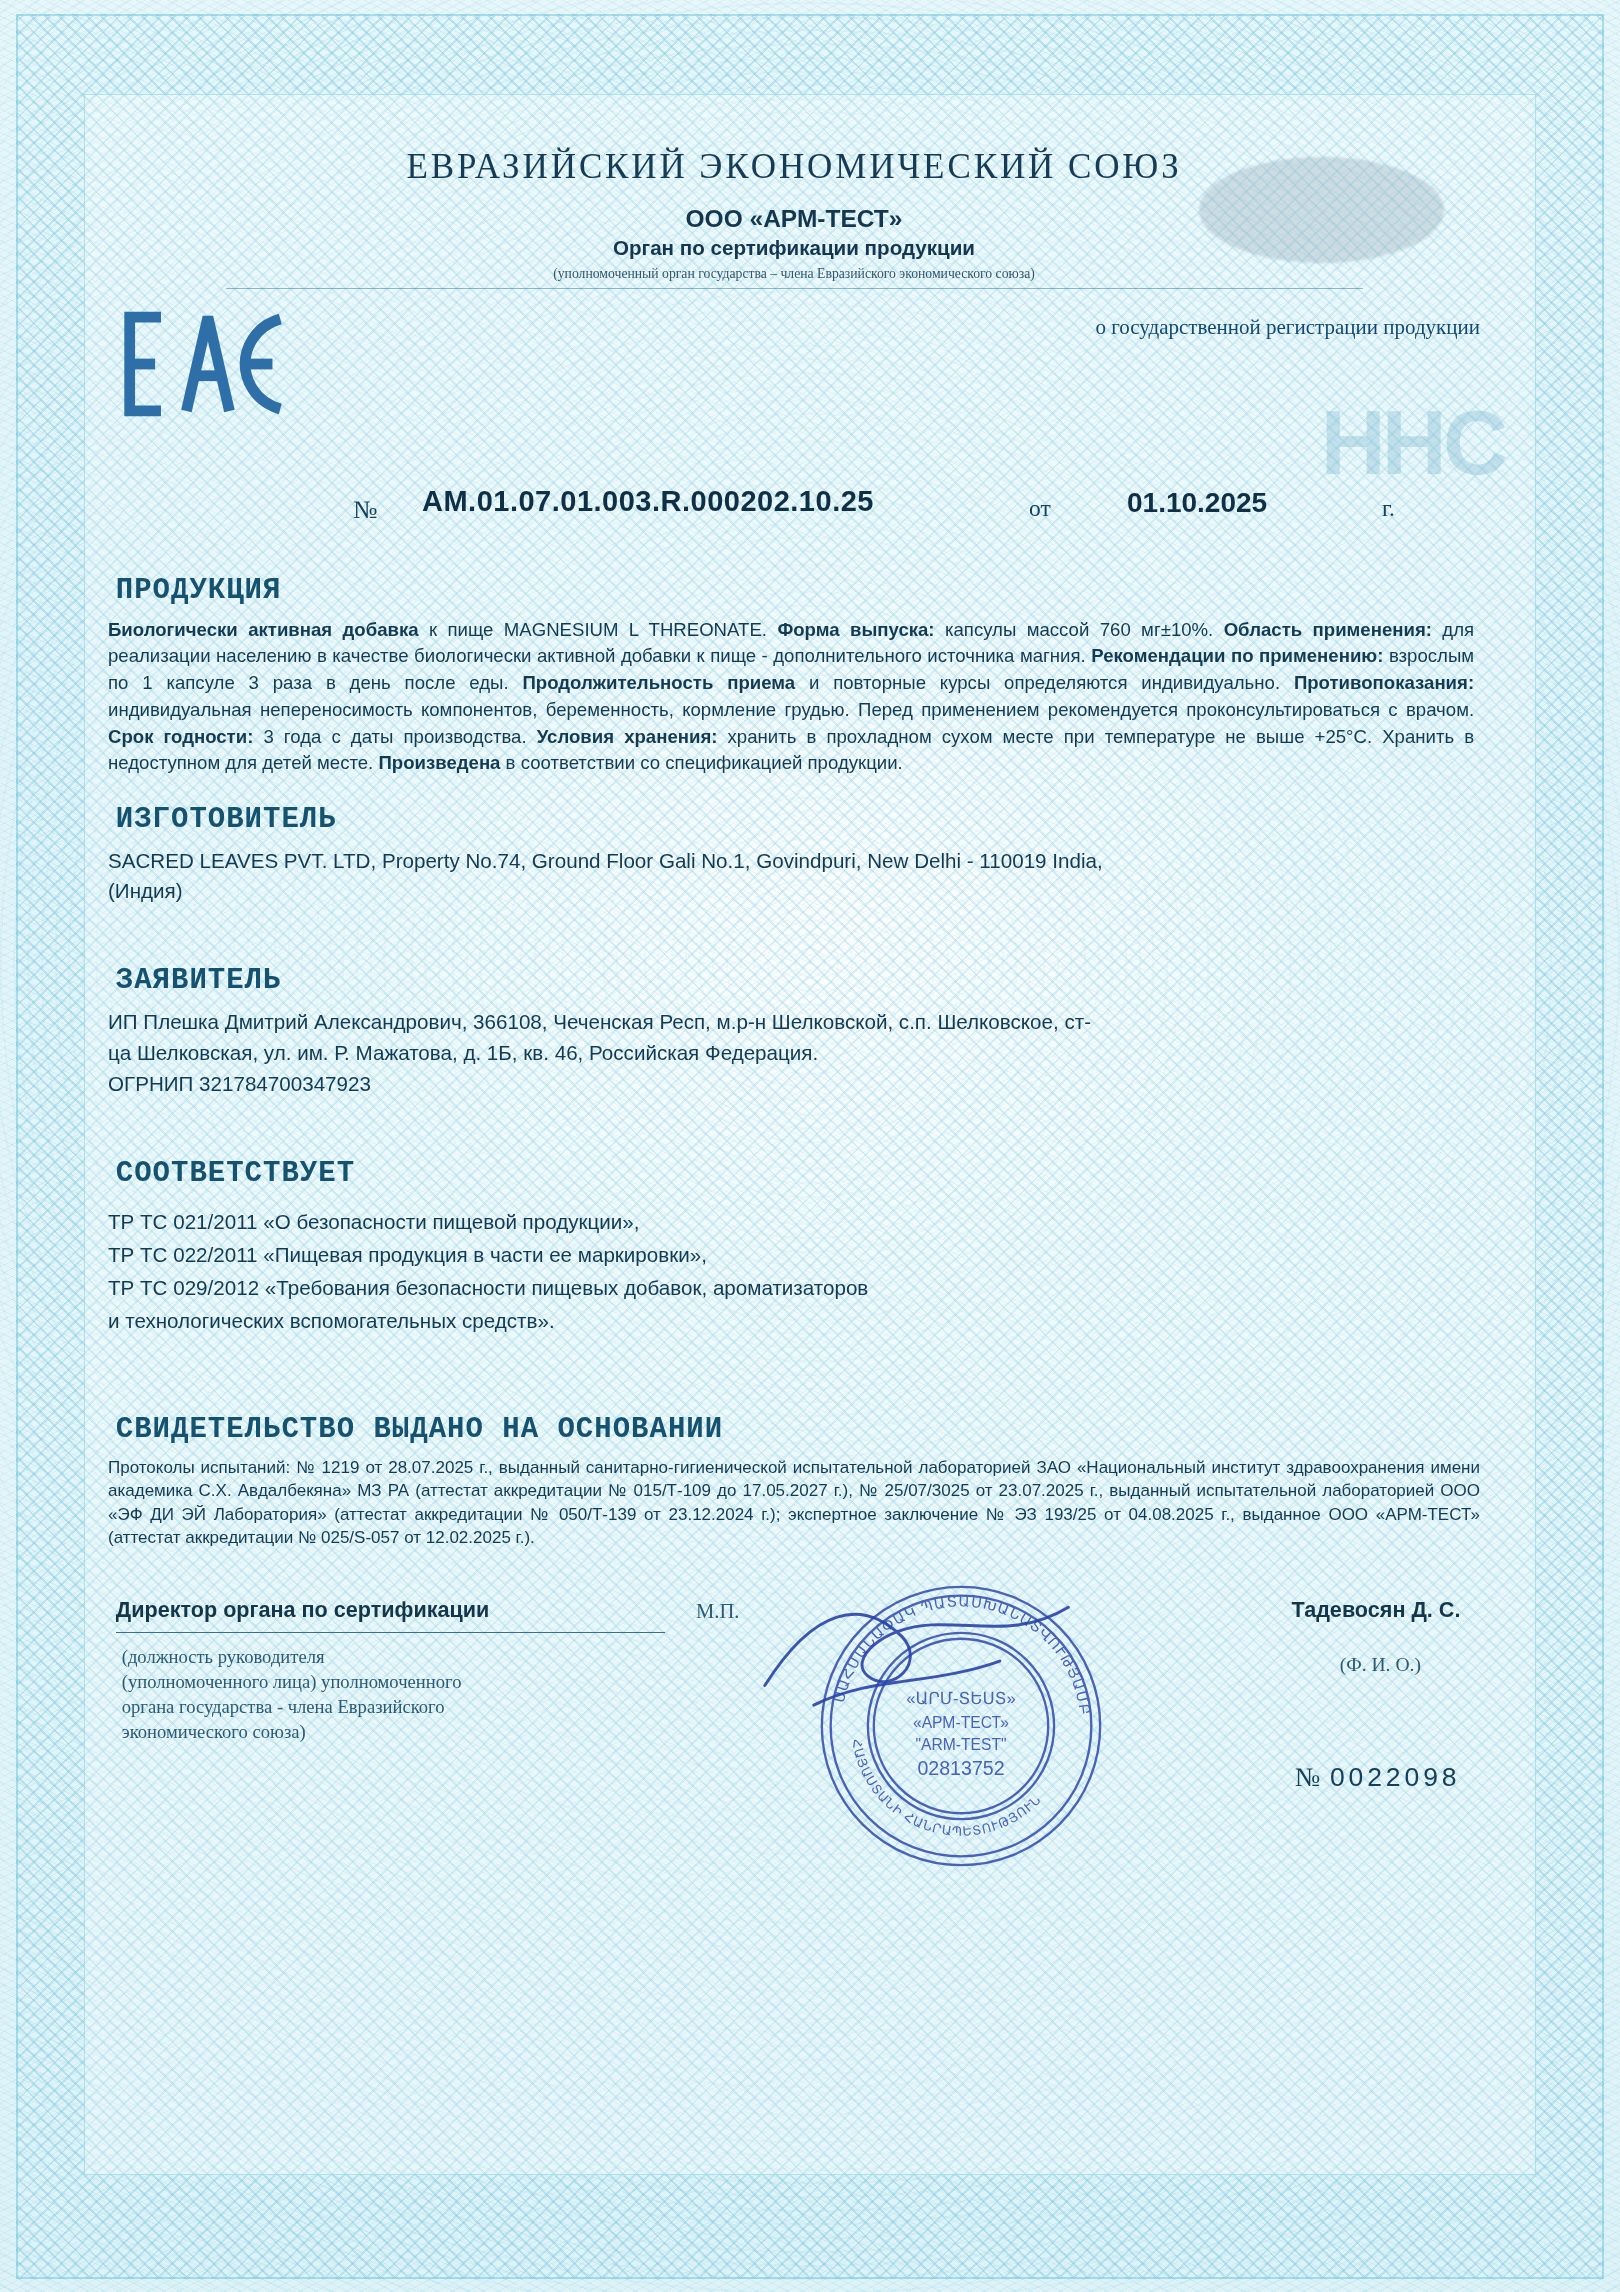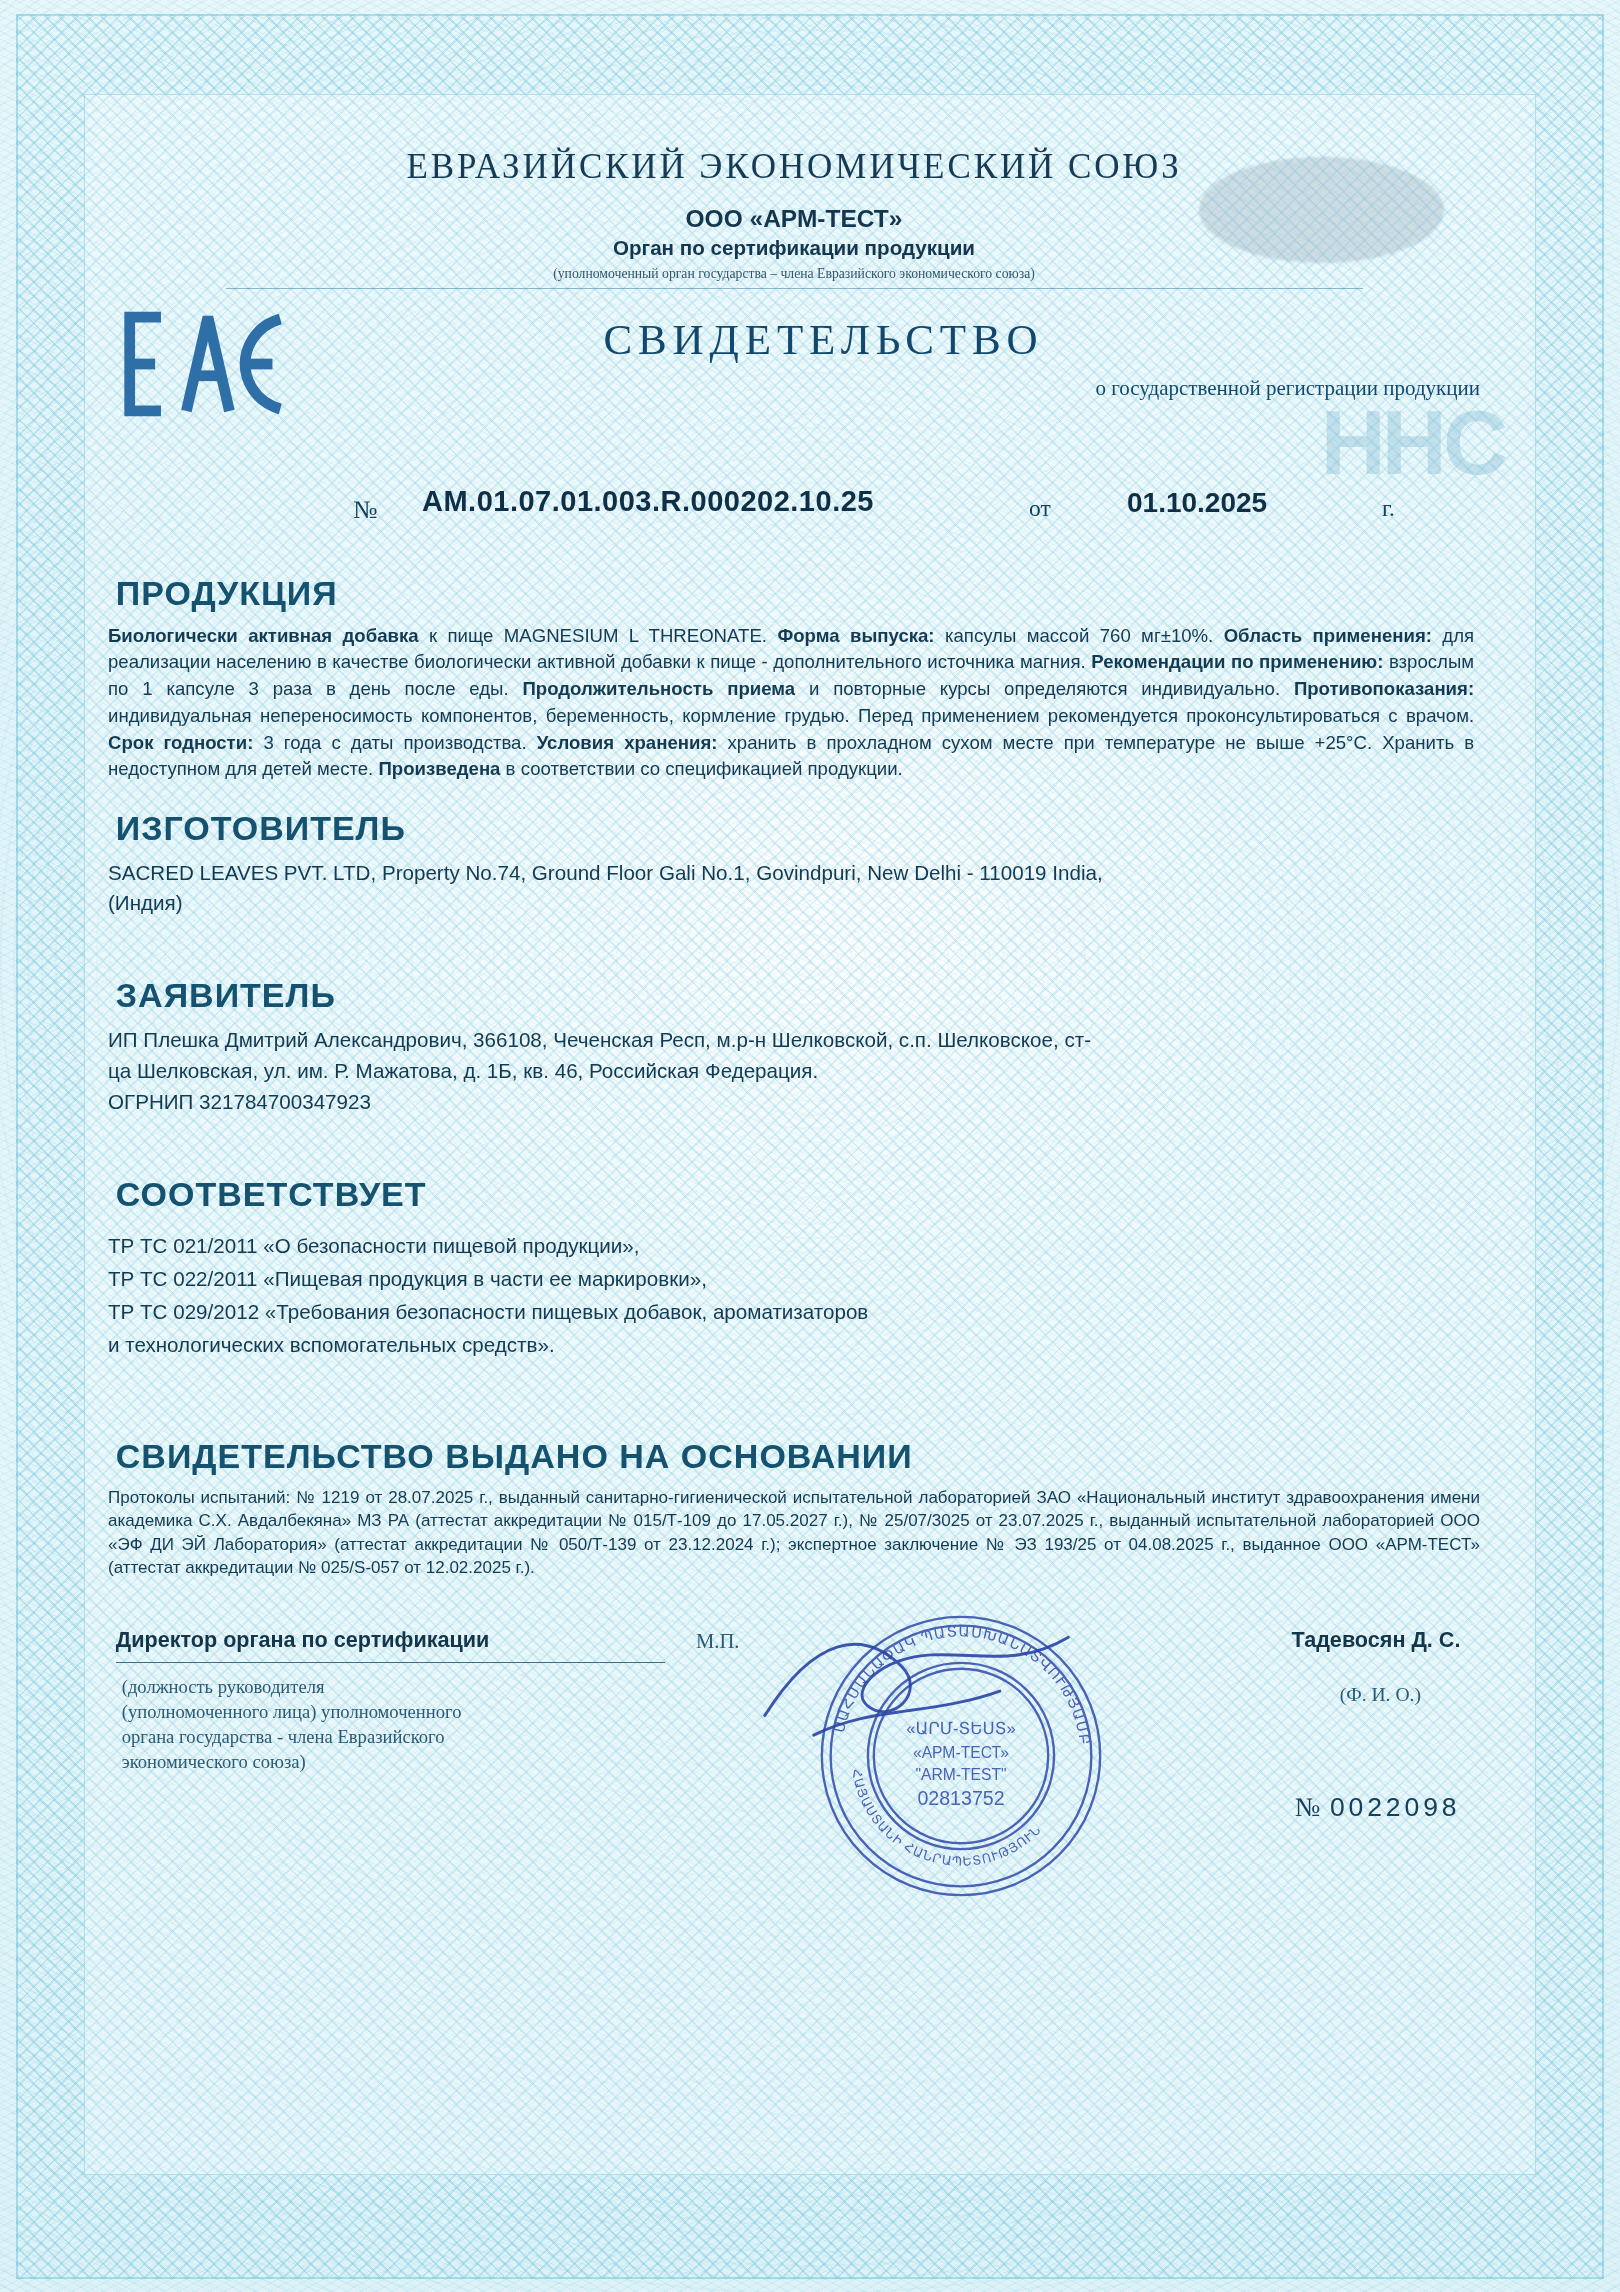--- a/index.html
+++ b/index.html
@@ -159,22 +159,22 @@
   .g-word {
     position: absolute;
     left: 1274px;
     top: 15.7px;
     font-size: 23.5px;
     color: #13415e;
   }
 
   
   .section-head {
-    font-family: Liberation Sans, sans-serif;
-    font-size: 34px;
+    font-family: Liberation Mono, monospace;
+    font-size: 29px;
     font-weight: bold;
     letter-spacing: 1px;
     color: #14526f;
     margin: 25.5px 0 9.8px 7.8px;
   }
   .b { font-weight: bold; }
 
   .product-text {
     font-size: 18.6px;
     line-height: 1.44;
@@ -351,21 +351,20 @@
       <svg class="eac-mark" viewBox="0 0 180 120">
         <g fill="none" stroke="#2f6fa8" stroke-width="11">
           <path d="M46 12 L14 12 L14 108 L46 108"></path>
           <path d="M14 60 L40 60"></path>
           <path d="M72 108 L94 12 L116 108"></path>
           <path d="M80 72 L108 72"></path>
           <path d="M168 14 C 140 22, 132 46, 132 60 C 132 74, 140 98, 168 106"></path>
           <path d="M132 60 L160 60"></path>
         </g>
       </svg>
-      <div class="big-title">СВИДЕТЕЛЬСТВО</div>
       <div class="sub-title">о государственной регистрации продукции</div>
     </div>
 
     <div class="number-row">
       <span class="num-sign">№</span>
       <span class="cert-number">AM.01.07.01.003.R.000202.10.25</span>
       <span class="ot-word">от</span>
       <span class="cert-date">01.10.2025</span>
       <span class="g-word">г.</span>
     </div>

